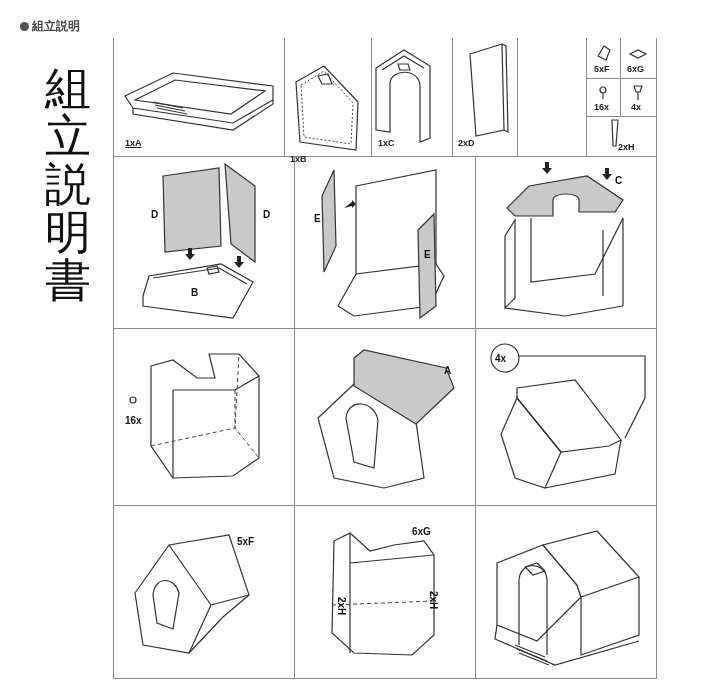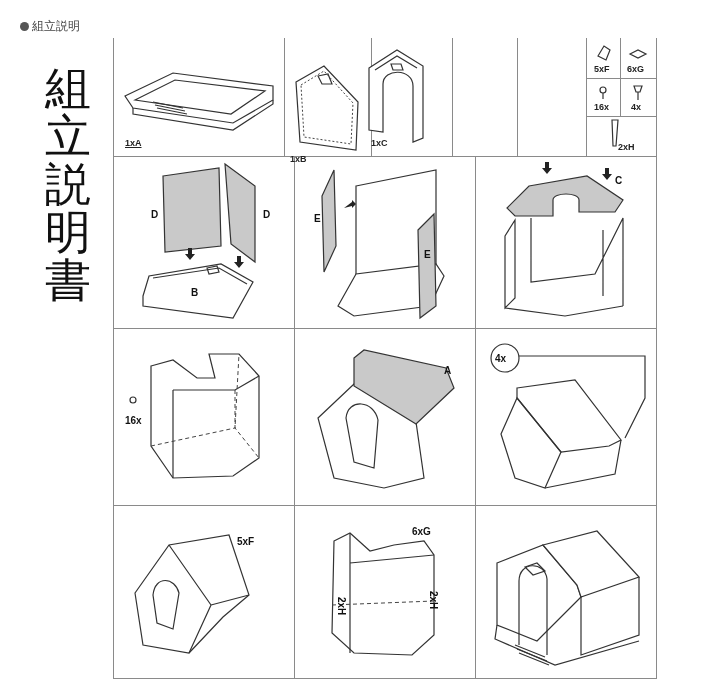--- a/index.html
+++ b/index.html
@@ -1,17 +1,17 @@
 <!DOCTYPE html>
 <html><head>
 <meta charset="utf-8">
 <style>
   html,body{margin:0;padding:0;background:#fff;}
   body{width:702px;height:680px;position:relative;overflow:hidden;font-family:"DejaVu Sans",sans-serif;color:#222;}
-  .hdr{position:absolute;left:20px;top:18px;font-size:12px;color:#444;display:flex;align-items:center;gap:3px;}
+  .hdr{position:absolute;left:20px;top:18px;font-size:12px;color:#444;display:flex;align-items:center;gap:3px;font-weight:bold;}
   .dot{width:9px;height:9px;border-radius:50%;background:#555;display:inline-block;}
   .vtitle{position:absolute;left:40px;top:64px;width:56px;font-size:46px;line-height:48px;color:#111;text-align:center;font-weight:300;font-family:"DejaVu Sans",sans-serif;}
   .vtitle span{display:block;}
   .grid{position:absolute;left:113px;top:38px;width:543px;height:641px;}
   .line{position:absolute;background:#8a8a8a;}
   .cell{position:absolute;}
   .lbl{position:absolute;font-size:9px;font-weight:bold;color:#222;font-family:"Liberation Sans",sans-serif;}
   svg{position:absolute;left:0;top:0;}
   .stroke{fill:none;stroke:#333;stroke-width:1.2;}
   .grayfill{fill:#c9c9c9;stroke:#333;stroke-width:1.2;}
@@ -70,29 +70,36 @@
 
   <div class="cell" style="left:171px;top:16px;width:87px;height:118px;">
     <svg width="87" height="118">
       <path class="whitefill" d="M12,28 L40,12 L74,48 L72,96 L16,88 Z"></path>
       <path class="dash" d="M17,31 L40,17 L69,49 L67,90 L20,83 Z" style="stroke-dasharray:2 2"></path>
       <path class="stroke" d="M34,22 L44,20 L48,30 L38,30 Z"></path>
     </svg>
     <span class="lbl" style="left:6px;top:100px;">1xB</span>
   </div>
 
-  <div class="cell" style="left:248px;top:0;width:81px;height:118px;">
+  <div class="cell" style="left:255px;top:0;width:81px;height:118px;">
     <svg width="81" height="118">
       <path class="whitefill" d="M8,30 L36,12 L62,28 L62,100 L52,104 L52,48 C52,30 22,30 22,46 L22,94 L8,92 Z"></path>
       <path class="stroke" d="M14,32 L36,18 L56,30"></path>
       <path class="stroke" d="M30,26 L40,26 L42,32 L32,32 Z"></path>
     </svg>
     <span class="lbl" style="left:10px;top:100px;">1xC</span>
   </div>
 
+  <div class="cell" style="left:339px;top:0;width:65px;height:118px;">
+    <svg width="65" height="118">
+      <path class="whitefill" d="M18,16 L50,6 L52,92 L24,98 Z"></path>
+      <path class="stroke" d="M50,6 L54,8 L56,94 L52,92"></path>
+    </svg>
+    <span class="lbl" style="left:6px;top:100px;">2xD</span>
+  </div>
 
 
   <div class="cell" style="left:473px;top:0;width:34px;height:40px;">
     <svg width="34" height="40">
       <path class="whitefill" d="M12,18 L18,8 L24,12 L20,22 Z"></path>
     </svg>
     <span class="lbl" style="left:8px;top:26px;">5xF</span>
   </div>
   <div class="cell" style="left:507px;top:0;width:36px;height:40px;">
     <svg width="36" height="40">

